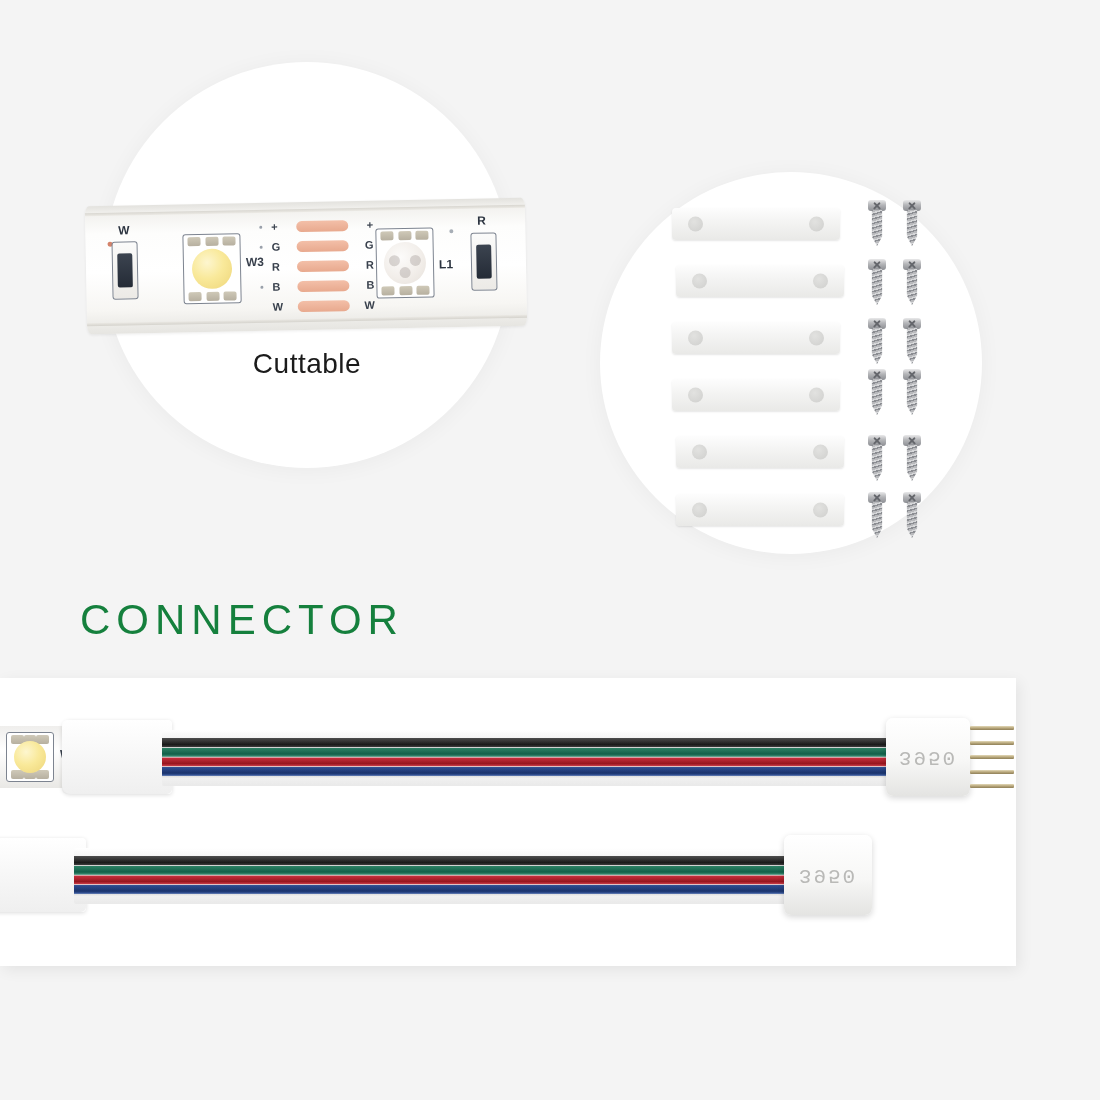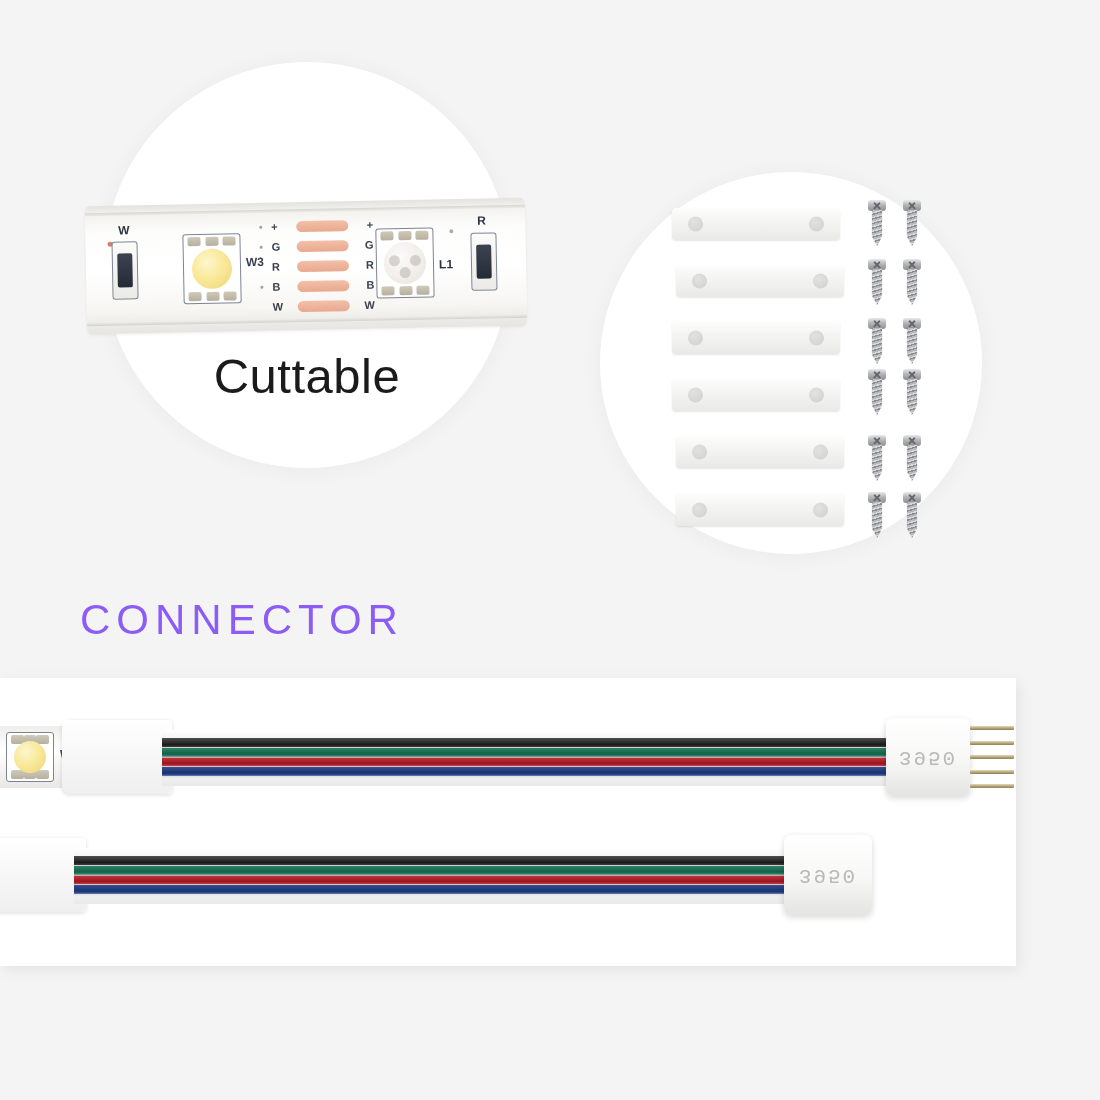--- a/index.html
+++ b/index.html
@@ -120,21 +120,21 @@
     background:#d4836a; left:22px; top:36px;
   }
   .gray-dot{
     position:absolute; width:4px; height:4px; border-radius:50%;
     background:#a7aeb6; left:364px; top:30px;
   }
 
   
   #cuttable-caption{
     position:absolute; left:104px; top:348px; width:406px;
-    text-align:center; font-size:49px; color:#1b1b1b;
+    text-align:center; font-size:28px; color:#1b1b1b;
     letter-spacing:.5px; font-weight:400;
   }
 
   
   .clip{
     position:absolute; width:168px; height:32px; border-radius:4px;
     background:linear-gradient(180deg,#fdfdfd 0%,#f4f4f3 42%,#e9e9e7 100%);
     box-shadow:0 1px 2px rgba(0,0,0,.10);
   }
   .clip .hole{
@@ -173,21 +173,21 @@
 
   
   #headline{
     position:absolute; left:56px; top:596px;
     display:flex; align-items:baseline; white-space:nowrap;
   }
   #headline .big{
     font-size:56px; font-weight:400; color:#121212; letter-spacing:1px;
   }
   #headline .small{
-    font-size:42px; font-weight:400; color:#8b5cf6;
+    font-size:42px; font-weight:400; color:#15803d;
     letter-spacing:6px; margin-left:24px;
   }
 
   
   #panel{
     position:absolute; left:0; top:678px; width:1016px; height:288px;
     background:#ffffff;
     box-shadow:3px 4px 14px rgba(0,0,0,.07);
   }
 

